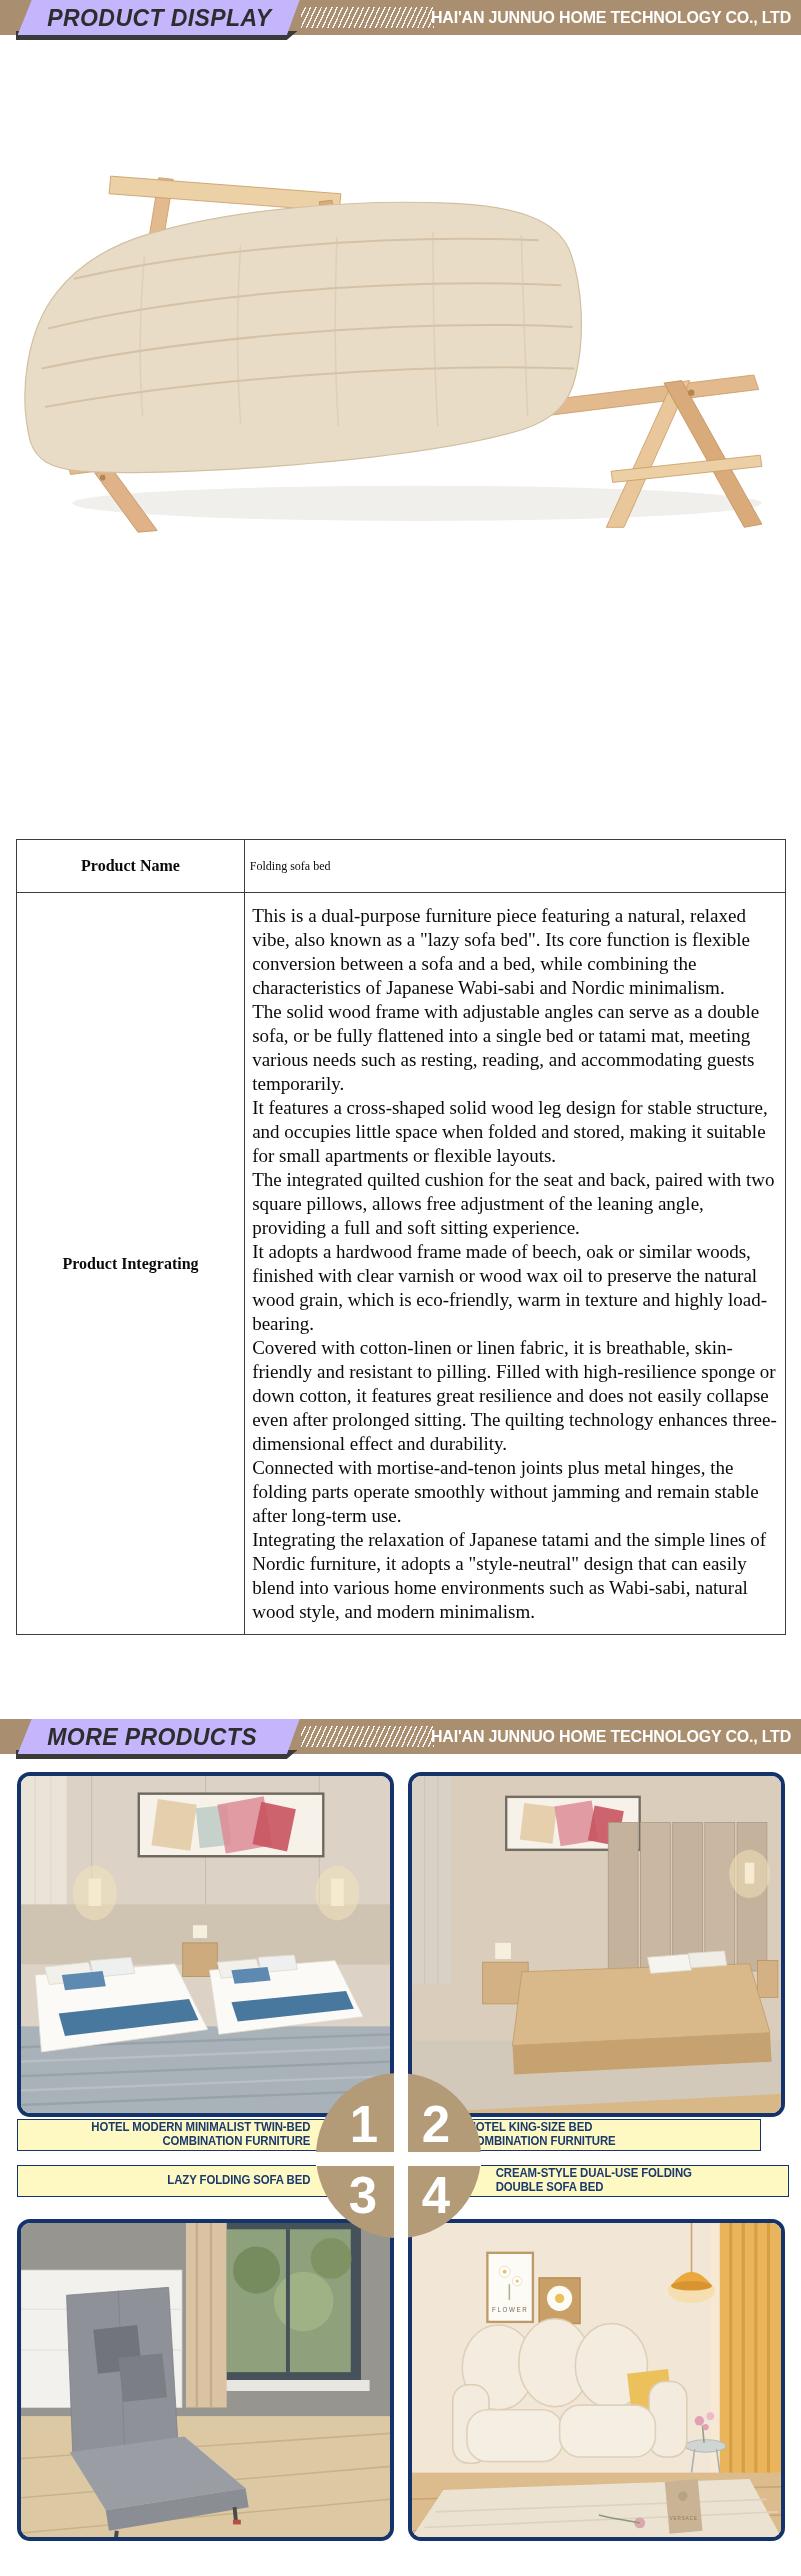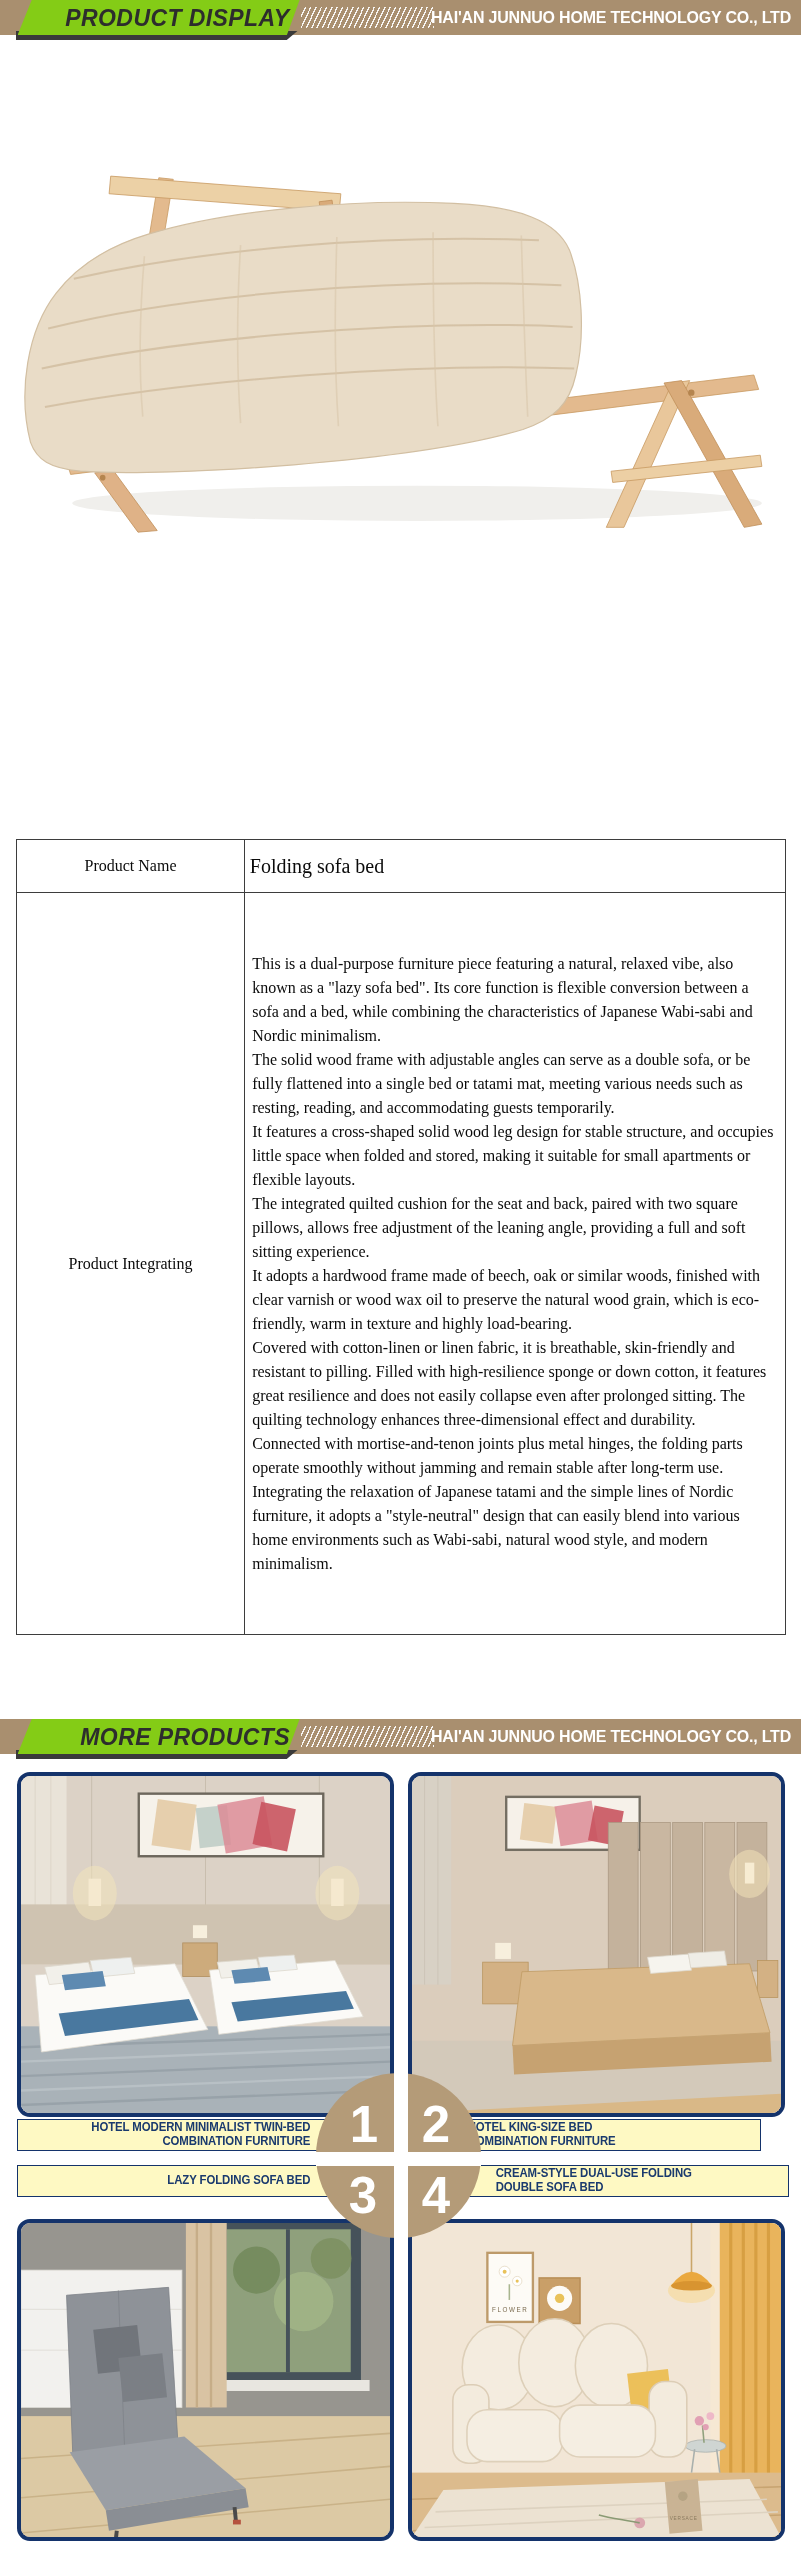--- a/index.html
+++ b/index.html
@@ -3,44 +3,44 @@
 <meta charset="utf-8">
 <style>
   html,body{margin:0;padding:0;background:#fff;}
   .page{position:relative;width:802px;height:2576px;background:#fff;overflow:hidden;
         font-family:"Liberation Sans",sans-serif;}
 
   
   .banner{position:absolute;left:0;width:802px;height:35px;background:#a98f6f;}
   .banner-shadow{position:absolute;left:16px;top:30.5px;width:282px;height:9.6px;background:#3a3a3a;
                  clip-path:polygon(0 0,100% 0,96% 100%,0 100%);z-index:1;}
-  .banner-plate{position:absolute;left:17.6px;top:0;width:282px;height:35px;background:#84cc16;
+  .banner-plate{position:absolute;left:17.6px;top:0;width:282px;height:35px;background:#c4b5fd;
                 clip-path:polygon(5% 0,100% 0,95.5% 100%,0 100%);z-index:2;
-                display:flex;align-items:center;justify-content:flex-end;}
+                display:flex;align-items:center;}
   .banner-title{font-style:italic;font-weight:700;font-size:24px;color:#2d2d2d;
                 padding-left:30.5px;letter-spacing:0.4px;transform:scaleX(.96);transform-origin:left;
                 white-space:nowrap;}
   .banner-slashes{position:absolute;left:301px;top:7.2px;width:133px;height:21px;
                   background:repeating-linear-gradient(115deg,rgba(255,255,255,0) 0 3.5px,rgba(255,255,255,.92) 3.5px 4.8px);}
   .banner-company{position:absolute;right:11.2px;top:0;height:35px;display:flex;align-items:center;
                   color:#ffffff;font-weight:700;font-size:17px;letter-spacing:-0.2px;
                   transform:scaleX(.94);transform-origin:right;white-space:nowrap;}
 
   
   .spec-table{position:absolute;left:16px;top:839px;width:770px;height:796px;
               border:1.6px solid #3d3d3d;box-sizing:border-box;display:grid;
               grid-template-columns:228px 1fr;grid-template-rows:53px 1fr;
               font-family:"Liberation Serif",serif;color:#0a0a0a;background:#fff;}
   .cell{box-sizing:border-box;}
   .c-label{display:flex;align-items:center;justify-content:center;text-align:center;
-           font-weight:400;font-size:16px;border-right:0.8px solid #3d3d3d;}
+           font-weight:700;font-size:16px;border-right:0.8px solid #3d3d3d;}
   .c-top{border-bottom:1.6px solid #3d3d3d;}
-  .c-value{display:flex;align-items:center;font-size:20px;padding-left:4.8px;}
+  .c-value{display:flex;align-items:center;font-size:12px;padding-left:4.8px;}
   .c-intro{display:flex;align-items:center;padding:0 8px 0 7.2px;}
-  .intro-text{white-space:pre-line;font-size:16px;line-height:24px;}
+  .intro-text{white-space:pre-line;font-size:19px;line-height:24px;}
 
   
   .card{position:absolute;width:377px;border:4px solid #14336b;border-radius:13px;
         box-sizing:border-box;overflow:hidden;background:#eee;}
   .card svg{display:block;width:100%;height:100%;}
   .bar{position:absolute;width:377px;height:32px;background:#fef9c3;border:1.6px solid #14336b;
        box-sizing:border-box;display:flex;align-items:center;}
   .bar-label{color:#1a3a6e;font-weight:700;font-size:12px;line-height:13.6px;
              white-space:pre-line;width:100%;letter-spacing:-0.1px;}
   .bar-left .bar-label{text-align:right;padding-right:87px;transform:scaleX(.95);transform-origin:right;}

